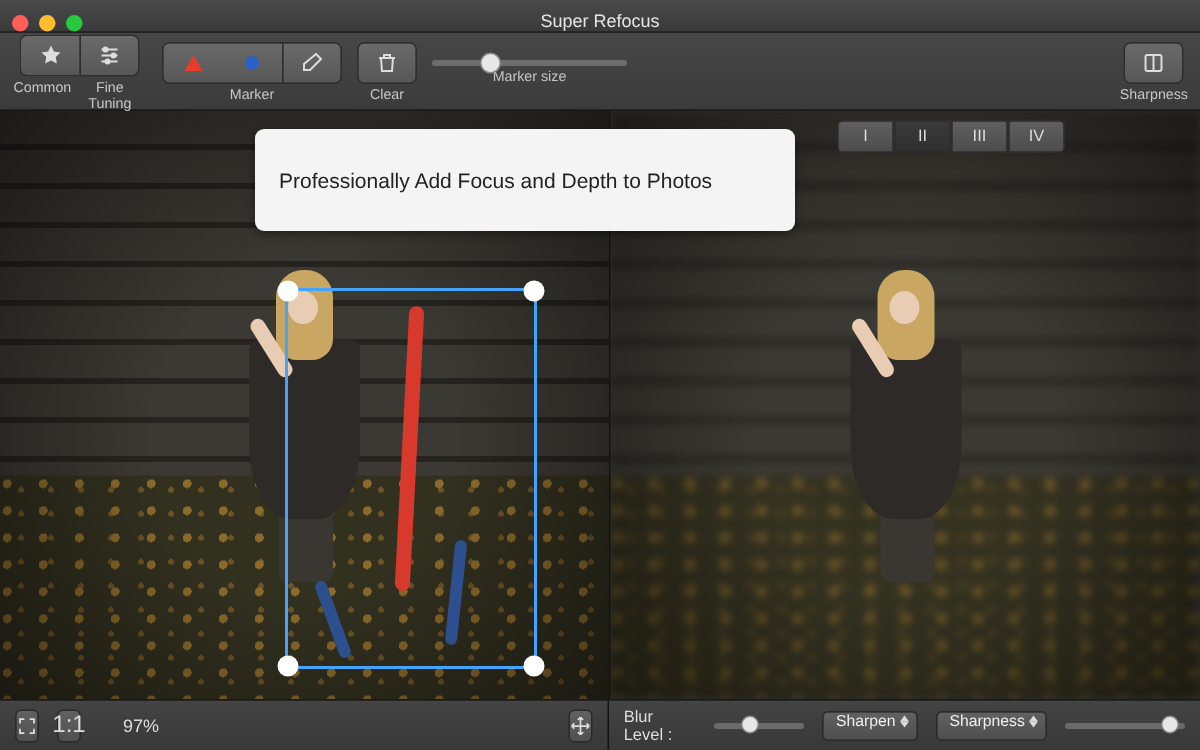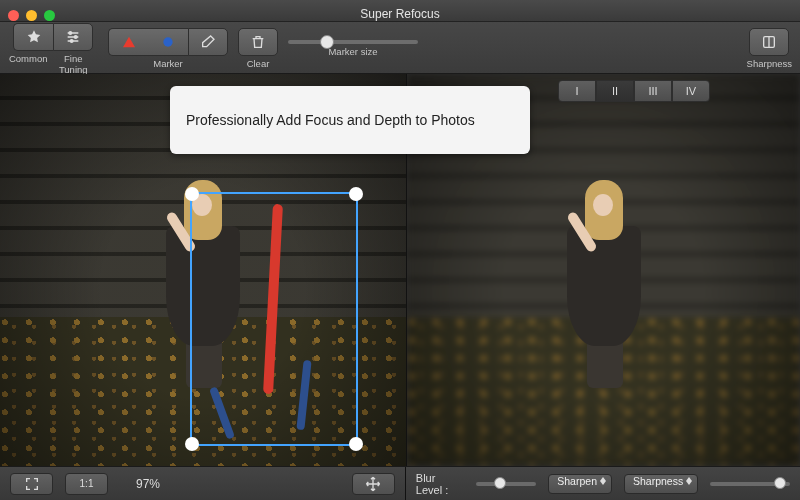--- a/index.html
+++ b/index.html
@@ -165,23 +165,23 @@
   .bottombar {
     position:absolute; bottom:0; left:0; right:0; height:34px;
     background: linear-gradient(#444,#383838);
     border-top:1px solid #1a1a1a;
     display:flex;
   }
   .bot-left, .bot-right { display:flex; align-items:center; gap:12px; padding:0 10px; }
   .bot-left  { width:407px; border-right:1px solid #111; }
   .bot-right { flex:1; }
   .sq-btn {
-    width:43px; height:22px; background:linear-gradient(#616161,#505050);
+    width:16px; height:22px; background:linear-gradient(#616161,#505050);
     border:1px solid #2a2a2a; border-radius:4px; color:#ddd;
-    display:flex; align-items:center; justify-content:center; font-size:10px;
+    display:flex; align-items:center; justify-content:center; font-size:16px;
   }
   .zoom-label { font-size:12px; color:#ddd;margin-left:16px; }
   .bot-left .spacer { flex:1; }
 
   .bot-right .label { font-size:11px; color:#ddd; }
   .mini-slider { width:70px; height:4px; background:#6a6a6a; border-radius:2px; position:relative; }
   .mini-slider .thumb { position:absolute; top:-5px; left:18px; width:12px; height:12px; border-radius:50%; background:#e7e7e7; border:1px solid #888; }
   .mini-slider.wider { width:92px; }
   .mini-slider.wider .thumb { left:64px; }
   .dd {

